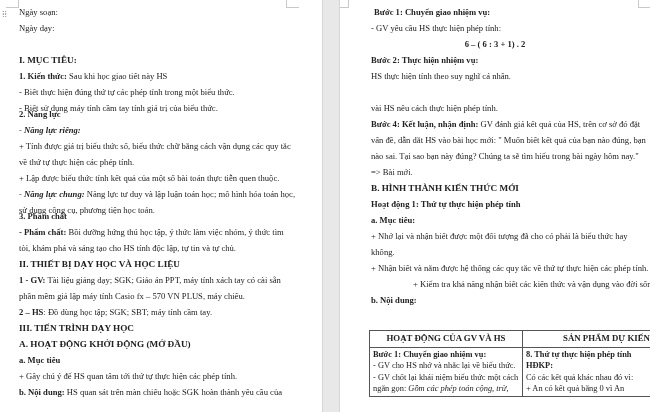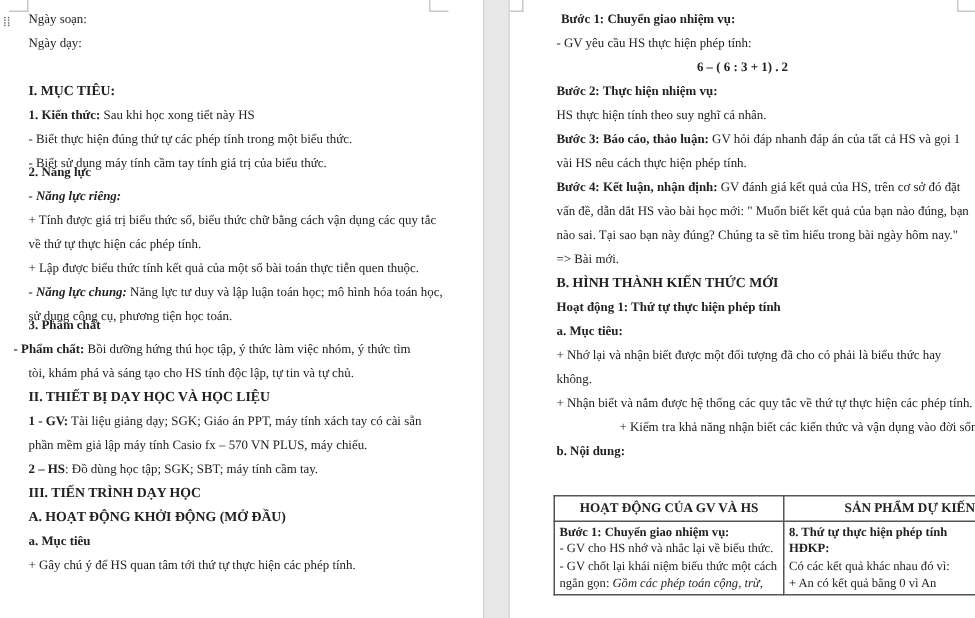--- a/index.html
+++ b/index.html
@@ -43,56 +43,56 @@
 <body>
 
 <div class="page" id="page-left">
   <span class="corner corner-tl" style="left:6px;top:0;"></span>
   <span class="corner corner-tr" style="left:286px;top:0;"></span>
   <span class="drag-handle">⁞⁞</span>
 
   <div class="line" style="left:19px;top:7px;">Ngày soạn:</div>
   <div class="line" style="left:19px;top:23px;">Ngày dạy:</div>
   <div class="line h" style="left:19px;top:55px;">I. MỤC TIÊU:</div>
-  <div class="line" style="left:19px;top:71px;"><span class="b">1. Kiến thức:</span><span>  Sau khi học xong tiết này HS</span></div>
+  <div class="line" style="left:19px;top:71px;"><span class="b">1. Kiến thức:</span><span>  Sau khi học giao tiết này HS</span></div>
   <div class="line" style="left:19px;top:87px;font-family:Liberation Serif, serif;">- Biết thực hiện đúng thứ tự các phép tính trong một biểu thức.</div>
   <div class="line" style="left:19px;top:103px;">- Biết sử dụng máy tính cầm tay tính giá trị của biểu thức.</div>
 
   <div class="line b" style="left:19px;top:109px;">2. Năng lực</div>
   <div class="line b i" style="left:19px;top:125px;">- Năng lực riêng:</div>
   <div class="line" style="left:19px;top:141px;">+ Tính được giá trị biểu thức số, biểu thức chữ bằng cách vận dụng các quy tắc</div>
   <div class="line" style="left:19px;top:157px;">về thứ tự thực hiện các phép tính.</div>
   <div class="line" style="left:19px;top:173px;">+ Lập được biểu thức tính kết quả của một số bài toán thực tiễn quen thuộc.</div>
   <div class="line" style="left:19px;top:189px;"><span class="b i">- Năng lực chung:</span><span> Năng lực tư duy và lập luận toán học; mô hình hóa toán học,</span></div>
   <div class="line" style="left:19px;top:205px;">sử dụng công cụ, phương tiện học toán.</div>
   <div class="line b" style="left:19px;top:211px;">3. Phẩm chất</div>
-  <div class="line" style="left:9px;top:227px;text-align:center;"><span class="b">-  Phẩm chất:</span><span> Bồi dưỡng hứng thú học tập, ý thức làm việc nhóm, ý thức tìm</span></div>
+  <div class="line" style="left:19px;top:227px;text-align:center;"><span class="b">-  Phẩm chất:</span><span> Bồi dưỡng hứng thú học tập, ý thức làm việc nhóm, ý thức tìm</span></div>
   <div class="line h" style="left:19px;top:259px;">II. THIẾT BỊ DẠY HỌC VÀ HỌC LIỆU</div>
   <div class="line" style="left:19px;top:243px;">tòi, khám phá và sáng tạo cho HS tính độc lập, tự tin và tự chủ.</div>
   <div class="line" style="left:19px;top:275px;"><span class="b">1 - GV:</span><span> Tài liệu giảng dạy; SGK; Giáo án PPT, máy tính xách tay có cài sẵn</span></div>
   <div class="line" style="left:19px;top:291px;">phần mềm giả lập máy tính Casio fx – 570 VN PLUS, máy chiếu.</div>
   <div class="line" style="left:19px;top:307px;text-align:right;"><span class="b">2 – HS</span><span>: Đồ dùng học tập; SGK; SBT; máy tính cầm tay.</span></div>
   <div class="line h" style="left:19px;top:323px;">III. TIẾN TRÌNH DẠY HỌC</div>
   <div class="line h" style="left:19px;top:339px;">A. HOẠT ĐỘNG KHỞI ĐỘNG (MỞ ĐẦU)</div>
   <div class="line b" style="left:19px;top:355px;">a. Mục tiêu</div>
   <div class="line" style="left:19px;top:371px;">+ Gây chú ý để HS quan tâm tới thứ tự thực hiện các phép tính.</div>
+  <div class="line" style="left:19px;top:387px;"><span class="b">b. Nội dung:</span><span> HS quan sát trên màn chiếu hoặc SGK hoàn thành yêu cầu của</span></div>
 </div>
 
 <div class="gutter"></div>
 
 <div class="page" id="page-right">
   <span class="corner corner-tl" style="left:-4px;top:0;"></span>
   <span class="corner corner-tr" style="left:298px;top:0;"></span>
 
   <div class="line b" style="left:34px;top:7px;">Bước 1: Chuyển giao nhiệm vụ:</div>
   <div class="line" style="left:31px;top:23px;">-  GV yêu cầu HS thực hiện phép tính:</div>
   <div class="line b center" style="left:0;width:310px;top:39px;">6 – ( 6 : 3 + 1) . 2</div>
   <div class="line b" style="left:31px;top:55px;">Bước 2: Thực hiện nhiệm vụ:</div>
   <div class="line" style="left:31px;top:71px;">HS thực hiện tính theo suy nghĩ cá nhân.</div>
-  <div class="line" style="left:31px;top:87px;"><span class="b">Bước 3: Báo cáo, thảo luận:</span><span> GV hỏi đáp nhanh đáp án của tất cả HS và gọi 1</span></div>
   <div class="line" style="left:31px;top:103px;">vài HS nêu cách thực hiện phép tính.</div>
 
   <div class="line" style="left:31px;top:119px;"><span class="b">Bước 4: Kết luận, nhận định:</span><span> GV đánh giá kết quả của HS, trên cơ sở đó đặt</span></div>
   <div class="line" style="left:31px;top:135px;">vấn đề, dẫn dắt HS vào bài học mới: " Muốn biết kết quả của bạn nào đúng, bạn</div>
   <div class="line" style="left:31px;top:151px;">nào sai. Tại sao bạn này đúng? Chúng ta sẽ tìm hiểu trong bài ngày hôm nay."</div>
   <div class="line" style="left:31px;top:167px;">=&gt; Bài mới.</div>
   <div class="line h" style="left:31px;top:183px;">B. HÌNH THÀNH KIẾN THỨC MỚI</div>
   <div class="line b" style="left:31px;top:199px;">Hoạt động 1: Thứ tự thực hiện phép tính</div>
   <div class="line b" style="left:31px;top:215px;">a. Mục tiêu:</div>
   <div class="line" style="left:31px;top:231px;">+ Nhớ lại và nhận biết được một đối tượng đã cho có phải là biểu thức hay</div>

